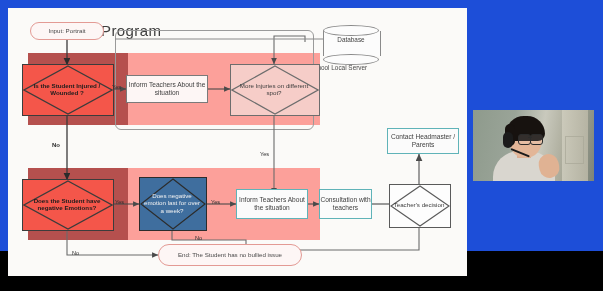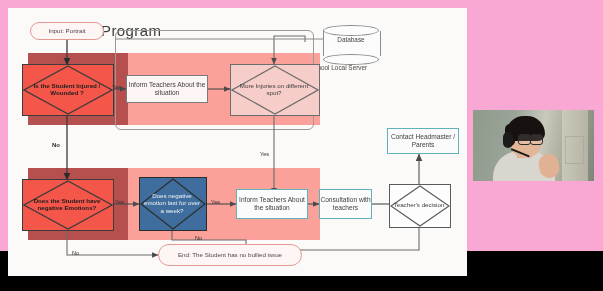--- a/index.html
+++ b/index.html
@@ -1,17 +1,17 @@
 <!DOCTYPE html>
 <html><head>
 <meta charset="utf-8">
 <style>
   html,body{margin:0;padding:0;background:#000;}
   body{width:603px;height:291px;overflow:hidden;font-family:"Liberation Sans",sans-serif;}
-  #screen{position:relative;width:603px;height:251px;background:#f9a8d4;}
+  #screen{position:relative;width:603px;height:251px;background:#1d4ed8;}
 
   
   #slide{position:absolute;left:8px;top:8px;width:459px;height:268px;background:#fbfaf8;}
 
   
   .band{position:absolute;}
   #band-dark-1{left:20px;top:45px;width:100px;height:72px;background:#b5504e;}
   #band-light-1{left:120px;top:45px;width:192px;height:72px;background:#fca09a;}
   #band-dark-2{left:20px;top:160px;width:100px;height:72px;background:#b5504e;}
   #band-light-2{left:120px;top:160px;width:192px;height:72px;background:#fca09a;}

